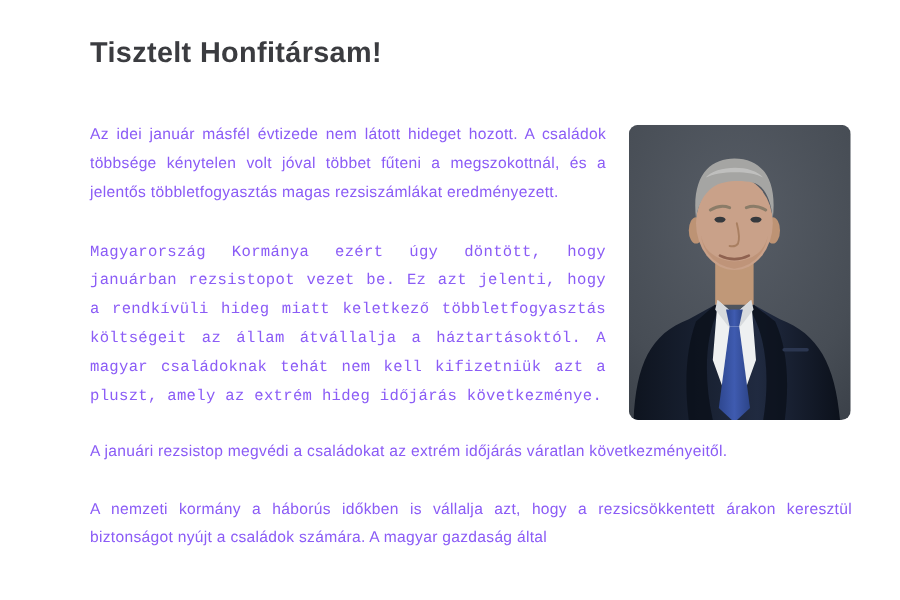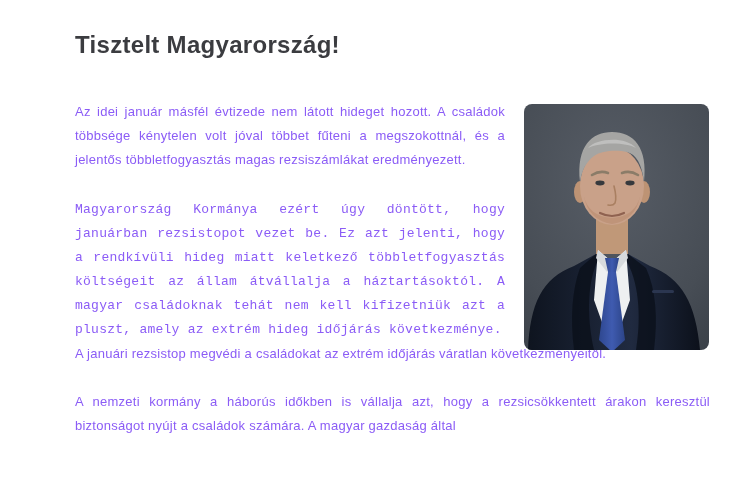--- a/index.html
+++ b/index.html
@@ -30,40 +30,40 @@
     font-size: 13px;
     line-height: 24px;
     letter-spacing: 0.25px;
     color: #8b5cf6;
     text-align: justify;
     text-justify: inter-word;
   }
   .para.narrow { width: 430px; }
   .para.p1 { margin-top: 42px; }
   .para.p2 { margin-top: 26px; font-family: Liberation Mono, monospace; }
-  .para.p3 { }
+  .para.p3 { margin-top: 22px; }
   .para.p4 { margin-top: 24px; }
   .portrait-frame {
     position: absolute;
     left: 524px;
     top: 104px;
     width: 185px;
     height: 246px;
     border-radius: 8px;
     overflow: hidden;
   }
   .portrait-frame svg { display: block; }
 </style>
 </head>
 <body>
 
 <div class="page">
 
   <div class="text-col">
-    <h1 class="doc-heading">Tisztelt Magyarország!</h1>
+    <h1 class="doc-heading">Tisztelt Honfitársam!</h1>
 
     <p class="para narrow p1">Az idei január másfél évtizede nem látott hideget hozott. A családok többsége kénytelen volt jóval többet fűteni a megszokottnál, és a jelentős többletfogyasztás magas rezsiszámlákat eredményezett.</p>
 
     <p class="para narrow p2">Magyarország Kormánya ezért úgy döntött, hogy januárban rezsistopot vezet be. Ez azt jelenti, hogy a rendkívüli hideg miatt keletkező többletfogyasztás költségeit az állam átvállalja a háztartásoktól. A magyar családoknak tehát nem kell kifizetniük azt a pluszt, amely az extrém hideg időjárás következménye.</p>
 
     <p class="para p3">A januári rezsistop megvédi a családokat az extrém időjárás váratlan következményeitől.</p>
 
     <p class="para p4">A nemzeti kormány a háborús időkben is vállalja azt, hogy a rezsicsökkentett árakon keresztül biztonságot nyújt a családok számára. A magyar gazdaság által</p>
   </div>
 

